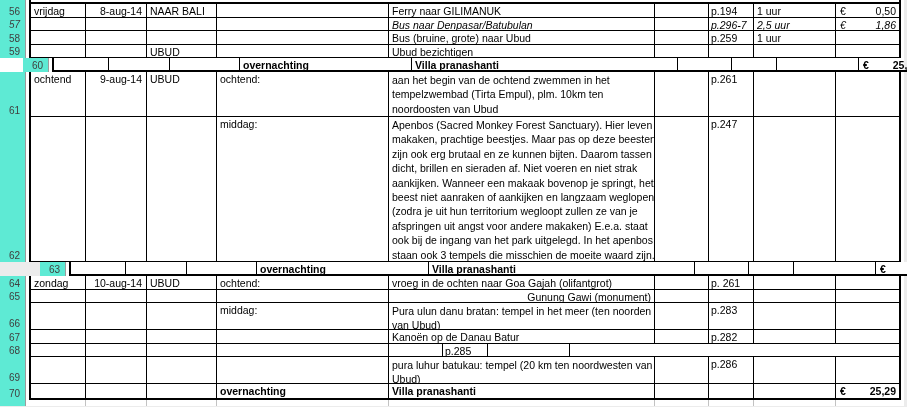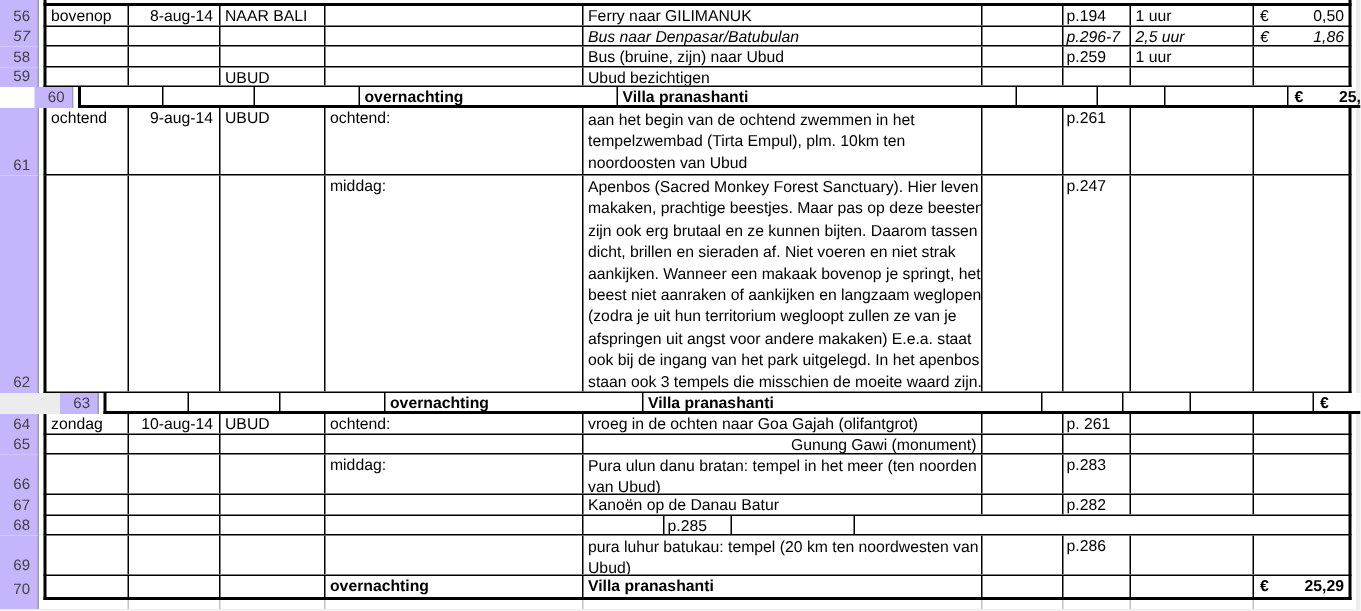--- a/index.html
+++ b/index.html
@@ -11,21 +11,21 @@
     background:#ececec;
     font-family:"Liberation Sans", sans-serif;
     font-size:10.5px;
     color:#000;
     cursor:cell;
   }
   .row { display:flex; width:904px; background:#fff; }
   
   .gut {
     flex:0 0 26px;
-    background:#c4b5fd;
+    background:#5eead4;
     border-right:1px solid #9c9c9c;
     display:flex; align-items:flex-end; justify-content:flex-end;
     padding:0 5px 1px 0;
     font-size:10px; color:#404040;
     overflow:hidden;
   }
   .spacer { flex:0 0 3px; background:#fff; }
   
   .cells {
     flex:0 0 872px;
@@ -78,21 +78,21 @@
       
       
       
     </div>
   </div>
 
   <div class="row" style="height: 14px;">
     <div class="gut">56</div>
     <div class="spacer"></div>
     <div class="cells">
-      <div class="c day">bovenop</div>
+      <div class="c day">vrijdag</div>
       <div class="c date">8-aug-14</div>
       <div class="c loc">NAAR BALI</div>
       <div class="c time"></div>
       <div class="c desc">Ferry naar GILIMANUK</div>
       <div class="c emp"></div>
       <div class="c page">p.194</div>
       <div class="c dur">1 uur</div>
       <div class="c price">
         <span>€</span>
         <span>0,50</span>
@@ -120,21 +120,21 @@
   </div>
 
   <div class="row" style="height: 14px;">
     <div class="gut">58</div>
     <div class="spacer"></div>
     <div class="cells">
       <div class="c day"></div>
       <div class="c date"></div>
       <div class="c loc"></div>
       <div class="c time"></div>
-      <div class="c desc">Bus (bruine, zijn) naar Ubud</div>
+      <div class="c desc">Bus (bruine, grote) naar Ubud</div>
       <div class="c emp"></div>
       <div class="c page">p.259</div>
       <div class="c dur">1 uur</div>
       <div class="c price">
         <span></span>
         <span></span>
       </div>
     </div>
   </div>
 

